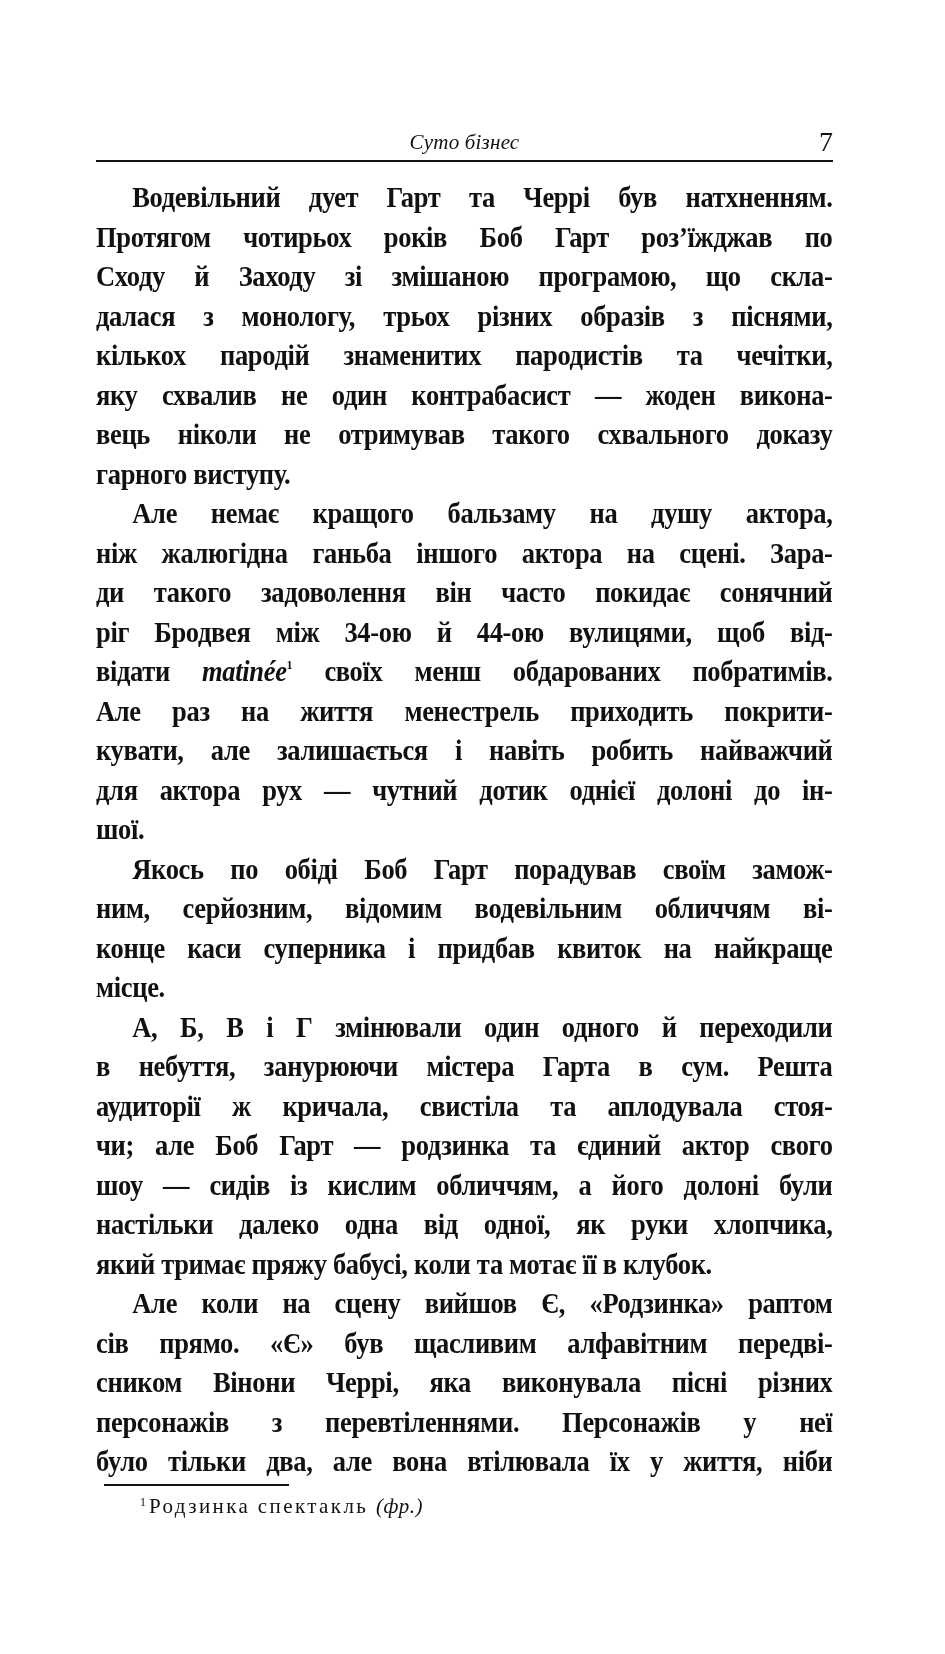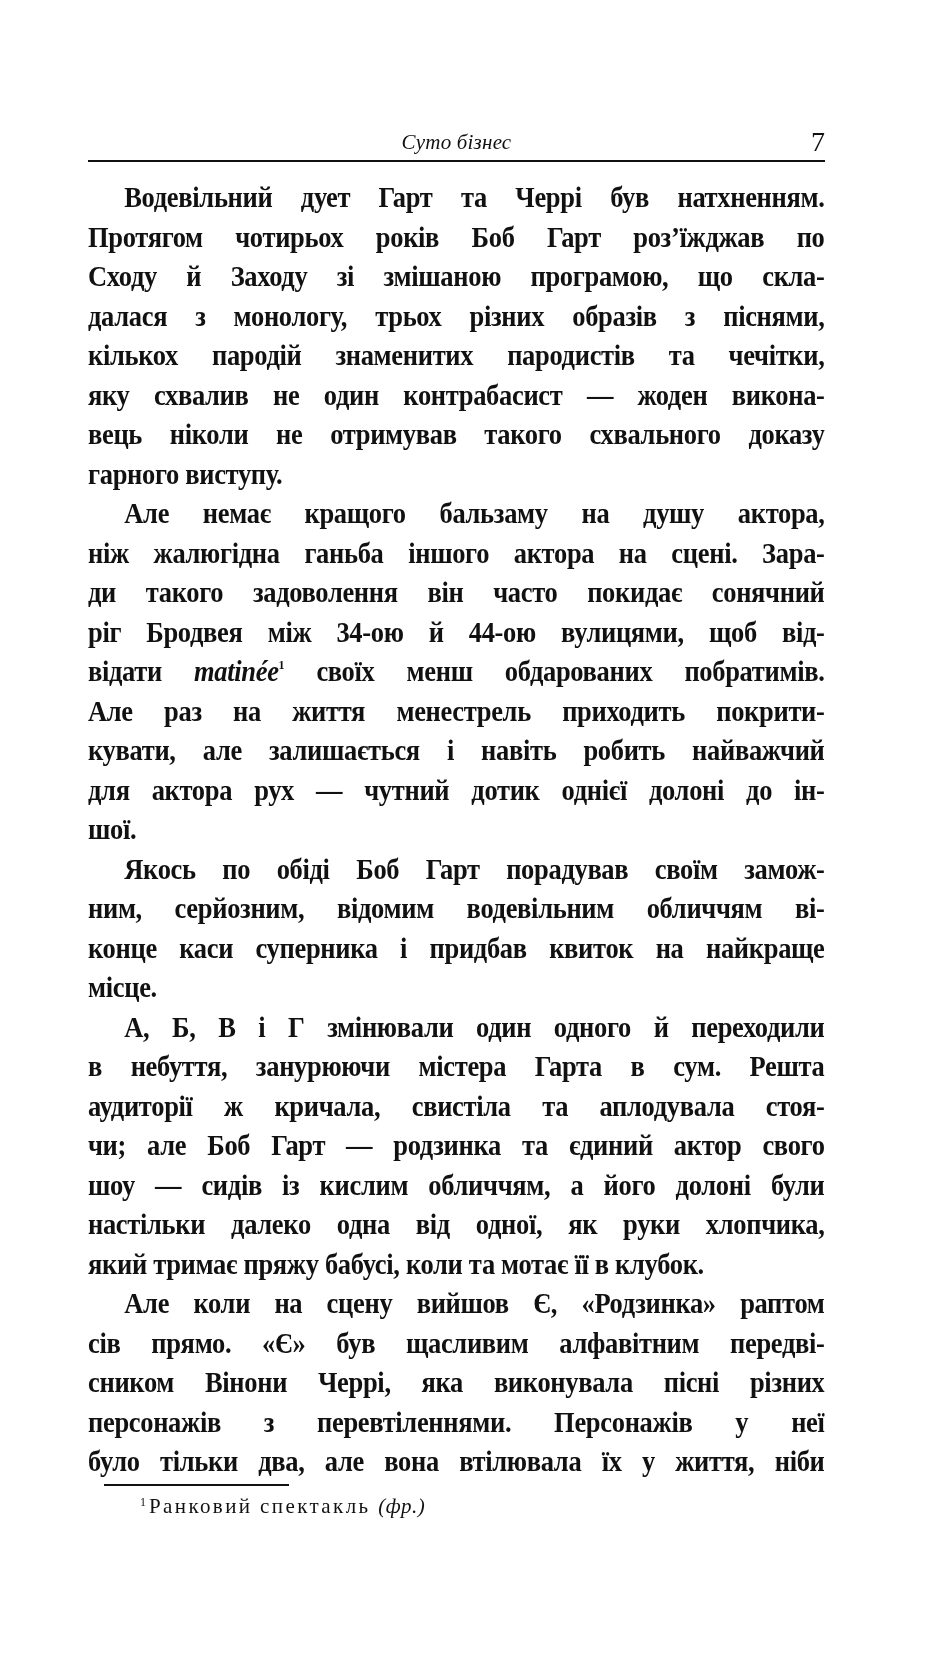--- a/index.html
+++ b/index.html
@@ -10,21 +10,21 @@
     body {
       width: 945px;
       height: 1654px;
       position: relative;
       overflow: hidden;
       color: #111111;
       font-family: "Liberation Serif", "DejaVu Serif", serif;
     }
     .page {
       position: absolute;
-      left: 88px;
+      left: 96px;
       top: 128px;
       width: 737px;
     }
     .running-head {
       position: relative;
       height: 32px;
       border-bottom: 2px solid #111;
     }
     .running-title {
       position: absolute;
@@ -151,14 +151,14 @@
         <span class="para-line" style="white-space: normal; height: 39.5px; overflow: hidden;">сів прямо. «Є» був щасливим алфавітним передві-</span>
         <span class="para-line" style="white-space: normal; height: 39.5px; overflow: hidden;">сником Вінони Черрі, яка виконувала пісні різних</span>
         <span class="para-line" style="white-space: normal; height: 39.5px; overflow: hidden;">персонажів з перевтіленнями. Персонажів у неї</span>
         <span class="para-line" style="white-space: normal; height: 39.5px; overflow: hidden;">було тільки два, але вона втілювала їх у життя, ніби</span>
       </div>
     </div>
 </div>
 
 <div class="footnote-rule"></div>
 <div class="footnote">
-  <sup>1</sup><span>Ранковий спектакль</span> <span class="abbr">(фр.)</span>
+  <sup>1</sup><span>Родзинка спектакль</span> <span class="abbr">(фр.)</span>
 </div>
 
 </body></html>

